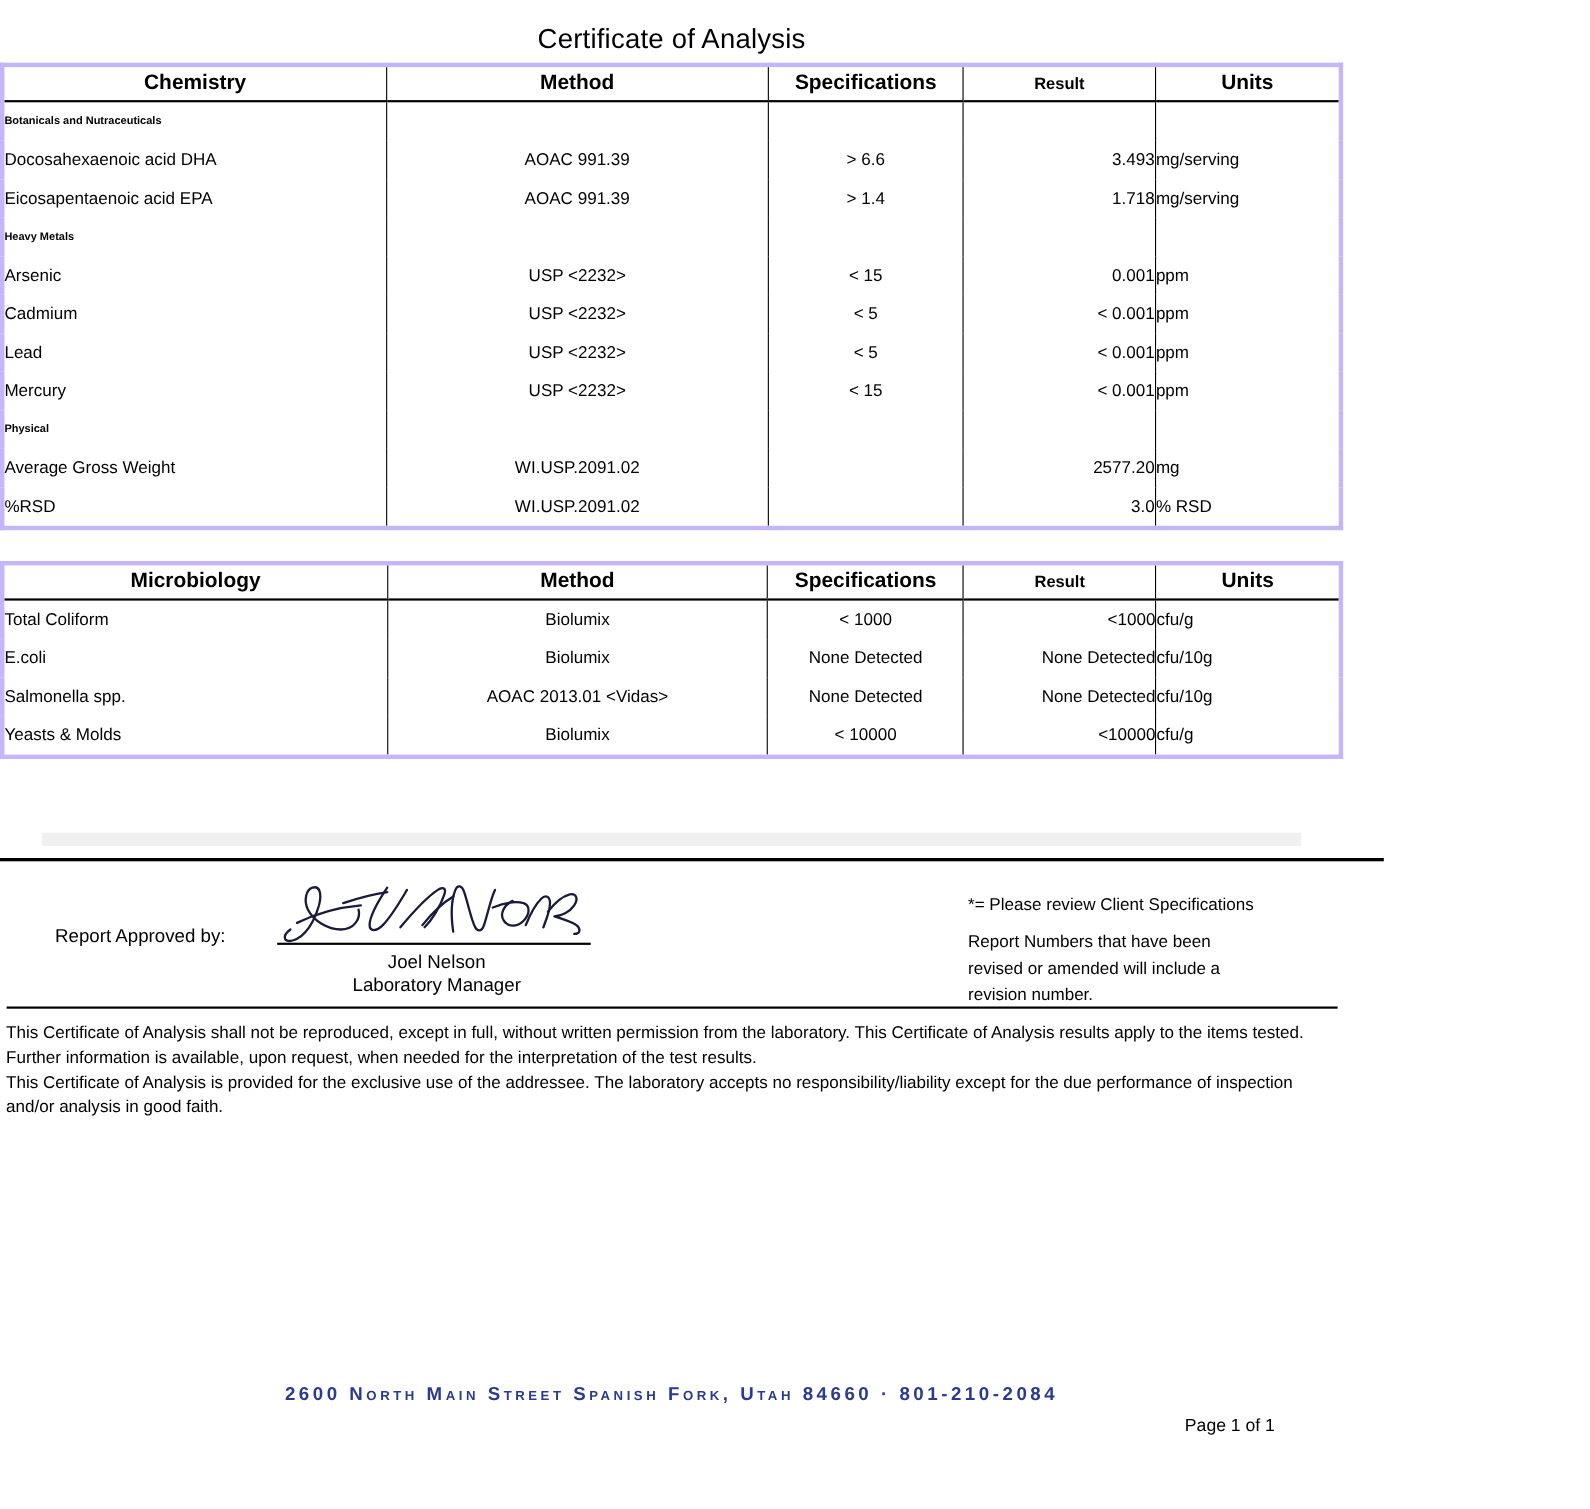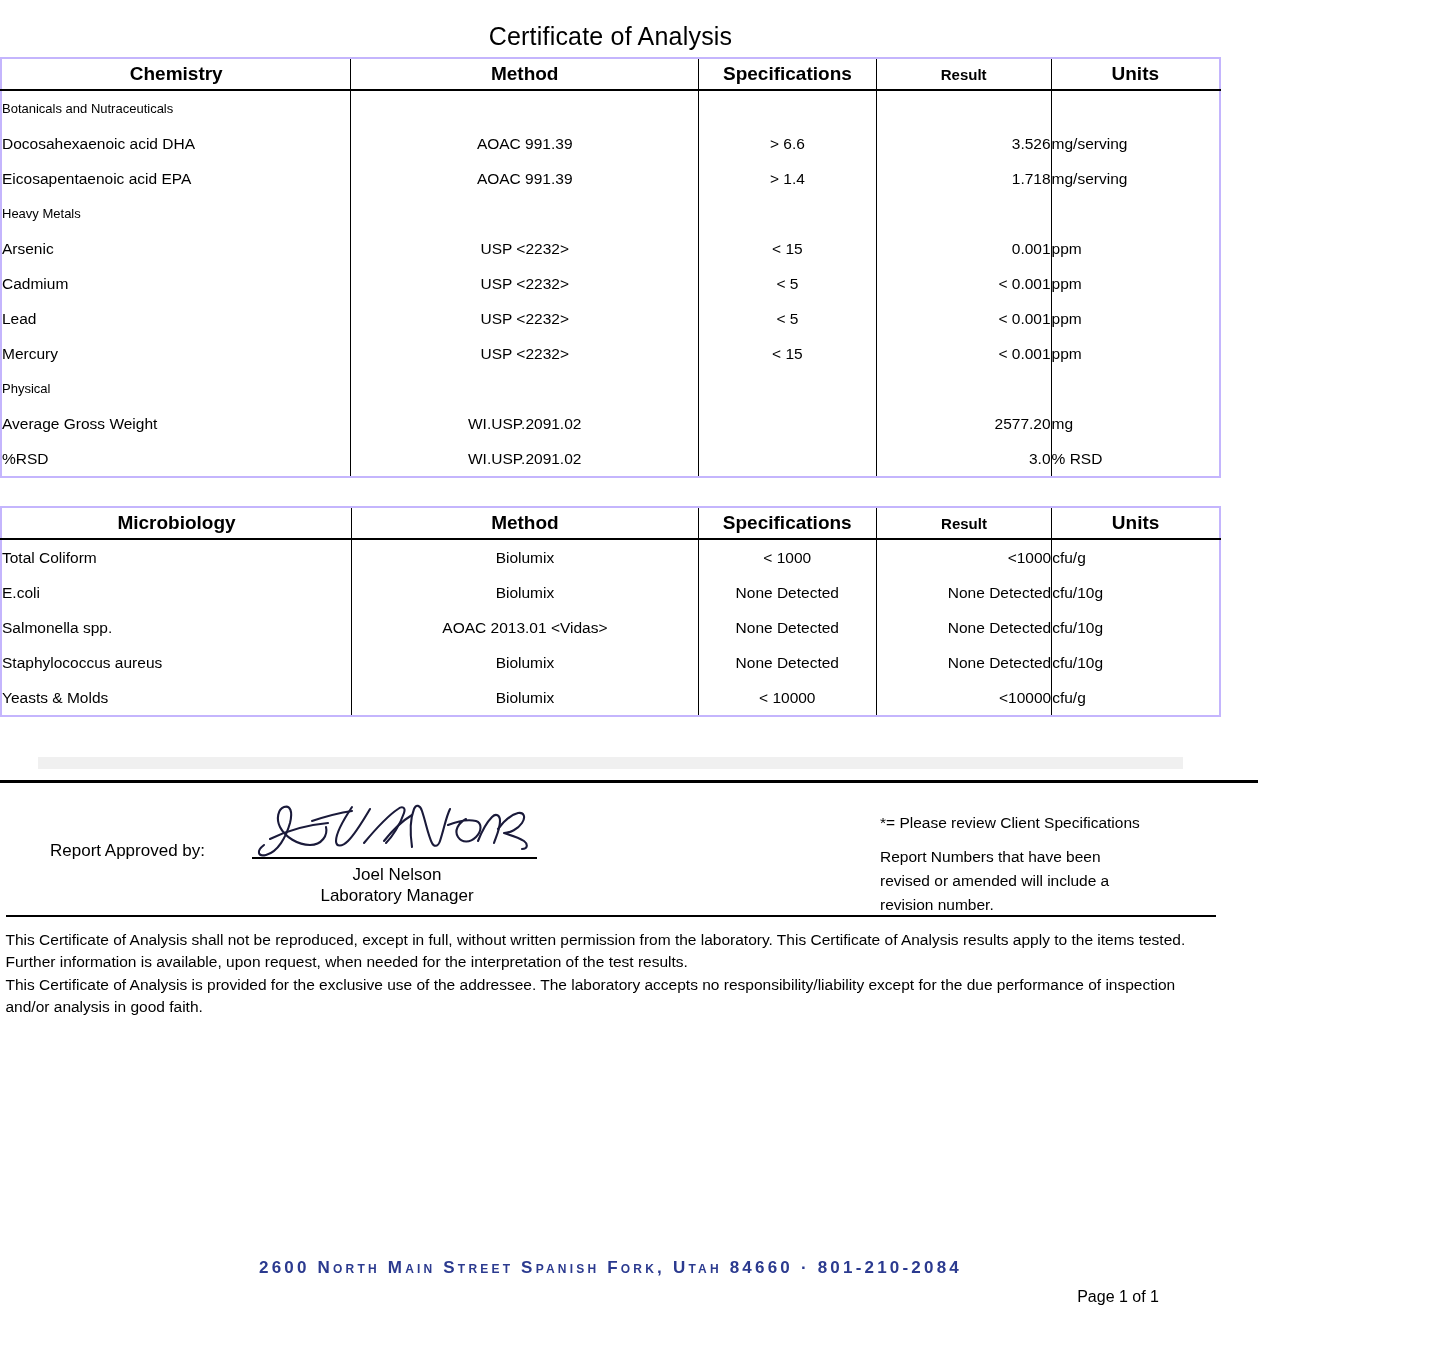--- a/index.html
+++ b/index.html
@@ -26,21 +26,21 @@
     font-size: 25px;
     font-weight: 400;
     padding-top: 22px;
     padding-bottom: 6px;
     letter-spacing: 0.2px;
   }
   table.coa {
     border-collapse: collapse;
     table-layout: fixed;
     margin: 0 auto;
-    border: 2px solid #c4b5fd;
+    border: 4px solid #c4b5fd;
   }
   table.coa td, table.coa th {
     border-left: 1px solid #000;
     border-right: 1px solid #000;
     padding: 0;
     vertical-align: middle;
   }
   .c1 { width: 360px; }
   .c2 { width: 358px; }
   .c3 { width: 180px; }
@@ -61,22 +61,22 @@
   tbody td {
     height: 35px;
     font-size: 15.5px;
     font-weight: 400;
   }
   td.name {
     text-align: left;
     padding-left: 6px;
   }
   td.name.group {
-    font-weight: 400;
-    font-size: 13px;
+    font-weight: 700;
+    font-size: 10px;
   }
   td.method, td.spec {
     text-align: center;
   }
   td.result {
     text-align: right;
     padding-right: 7px;
   }
   td.units {
     text-align: left;
@@ -206,21 +206,21 @@
         <td class="name group">Botanicals and Nutraceuticals</td>
         <td class="method"></td>
         <td class="spec"></td>
         <td class="result"></td>
         <td class="units"></td>
       </tr>
       <tr>
         <td class="name">Docosahexaenoic acid DHA</td>
         <td class="method">AOAC 991.39</td>
         <td class="spec">&gt; 6.6</td>
-        <td class="result">3.526</td>
+        <td class="result">3.493</td>
         <td class="units">mg/serving</td>
       </tr>
       <tr>
         <td class="name">Eicosapentaenoic acid EPA</td>
         <td class="method">AOAC 991.39</td>
         <td class="spec">&gt; 1.4</td>
         <td class="result">1.718</td>
         <td class="units">mg/serving</td>
       </tr>
       <tr>
@@ -312,27 +312,20 @@
       <tr>
         <td class="name">E.coli</td>
         <td class="method">Biolumix</td>
         <td class="spec">None Detected</td>
         <td class="result">None Detected</td>
         <td class="units">cfu/10g</td>
       </tr>
       <tr>
         <td class="name">Salmonella spp.</td>
         <td class="method">AOAC 2013.01 &lt;Vidas&gt;</td>
-        <td class="spec">None Detected</td>
-        <td class="result">None Detected</td>
-        <td class="units">cfu/10g</td>
-      </tr>
-      <tr>
-        <td class="name">Staphylococcus aureus</td>
-        <td class="method">Biolumix</td>
         <td class="spec">None Detected</td>
         <td class="result">None Detected</td>
         <td class="units">cfu/10g</td>
       </tr>
       <tr>
         <td class="name">Yeasts &amp; Molds</td>
         <td class="method">Biolumix</td>
         <td class="spec">&lt; 10000</td>
         <td class="result">&lt;10000</td>
         <td class="units">cfu/g</td>

